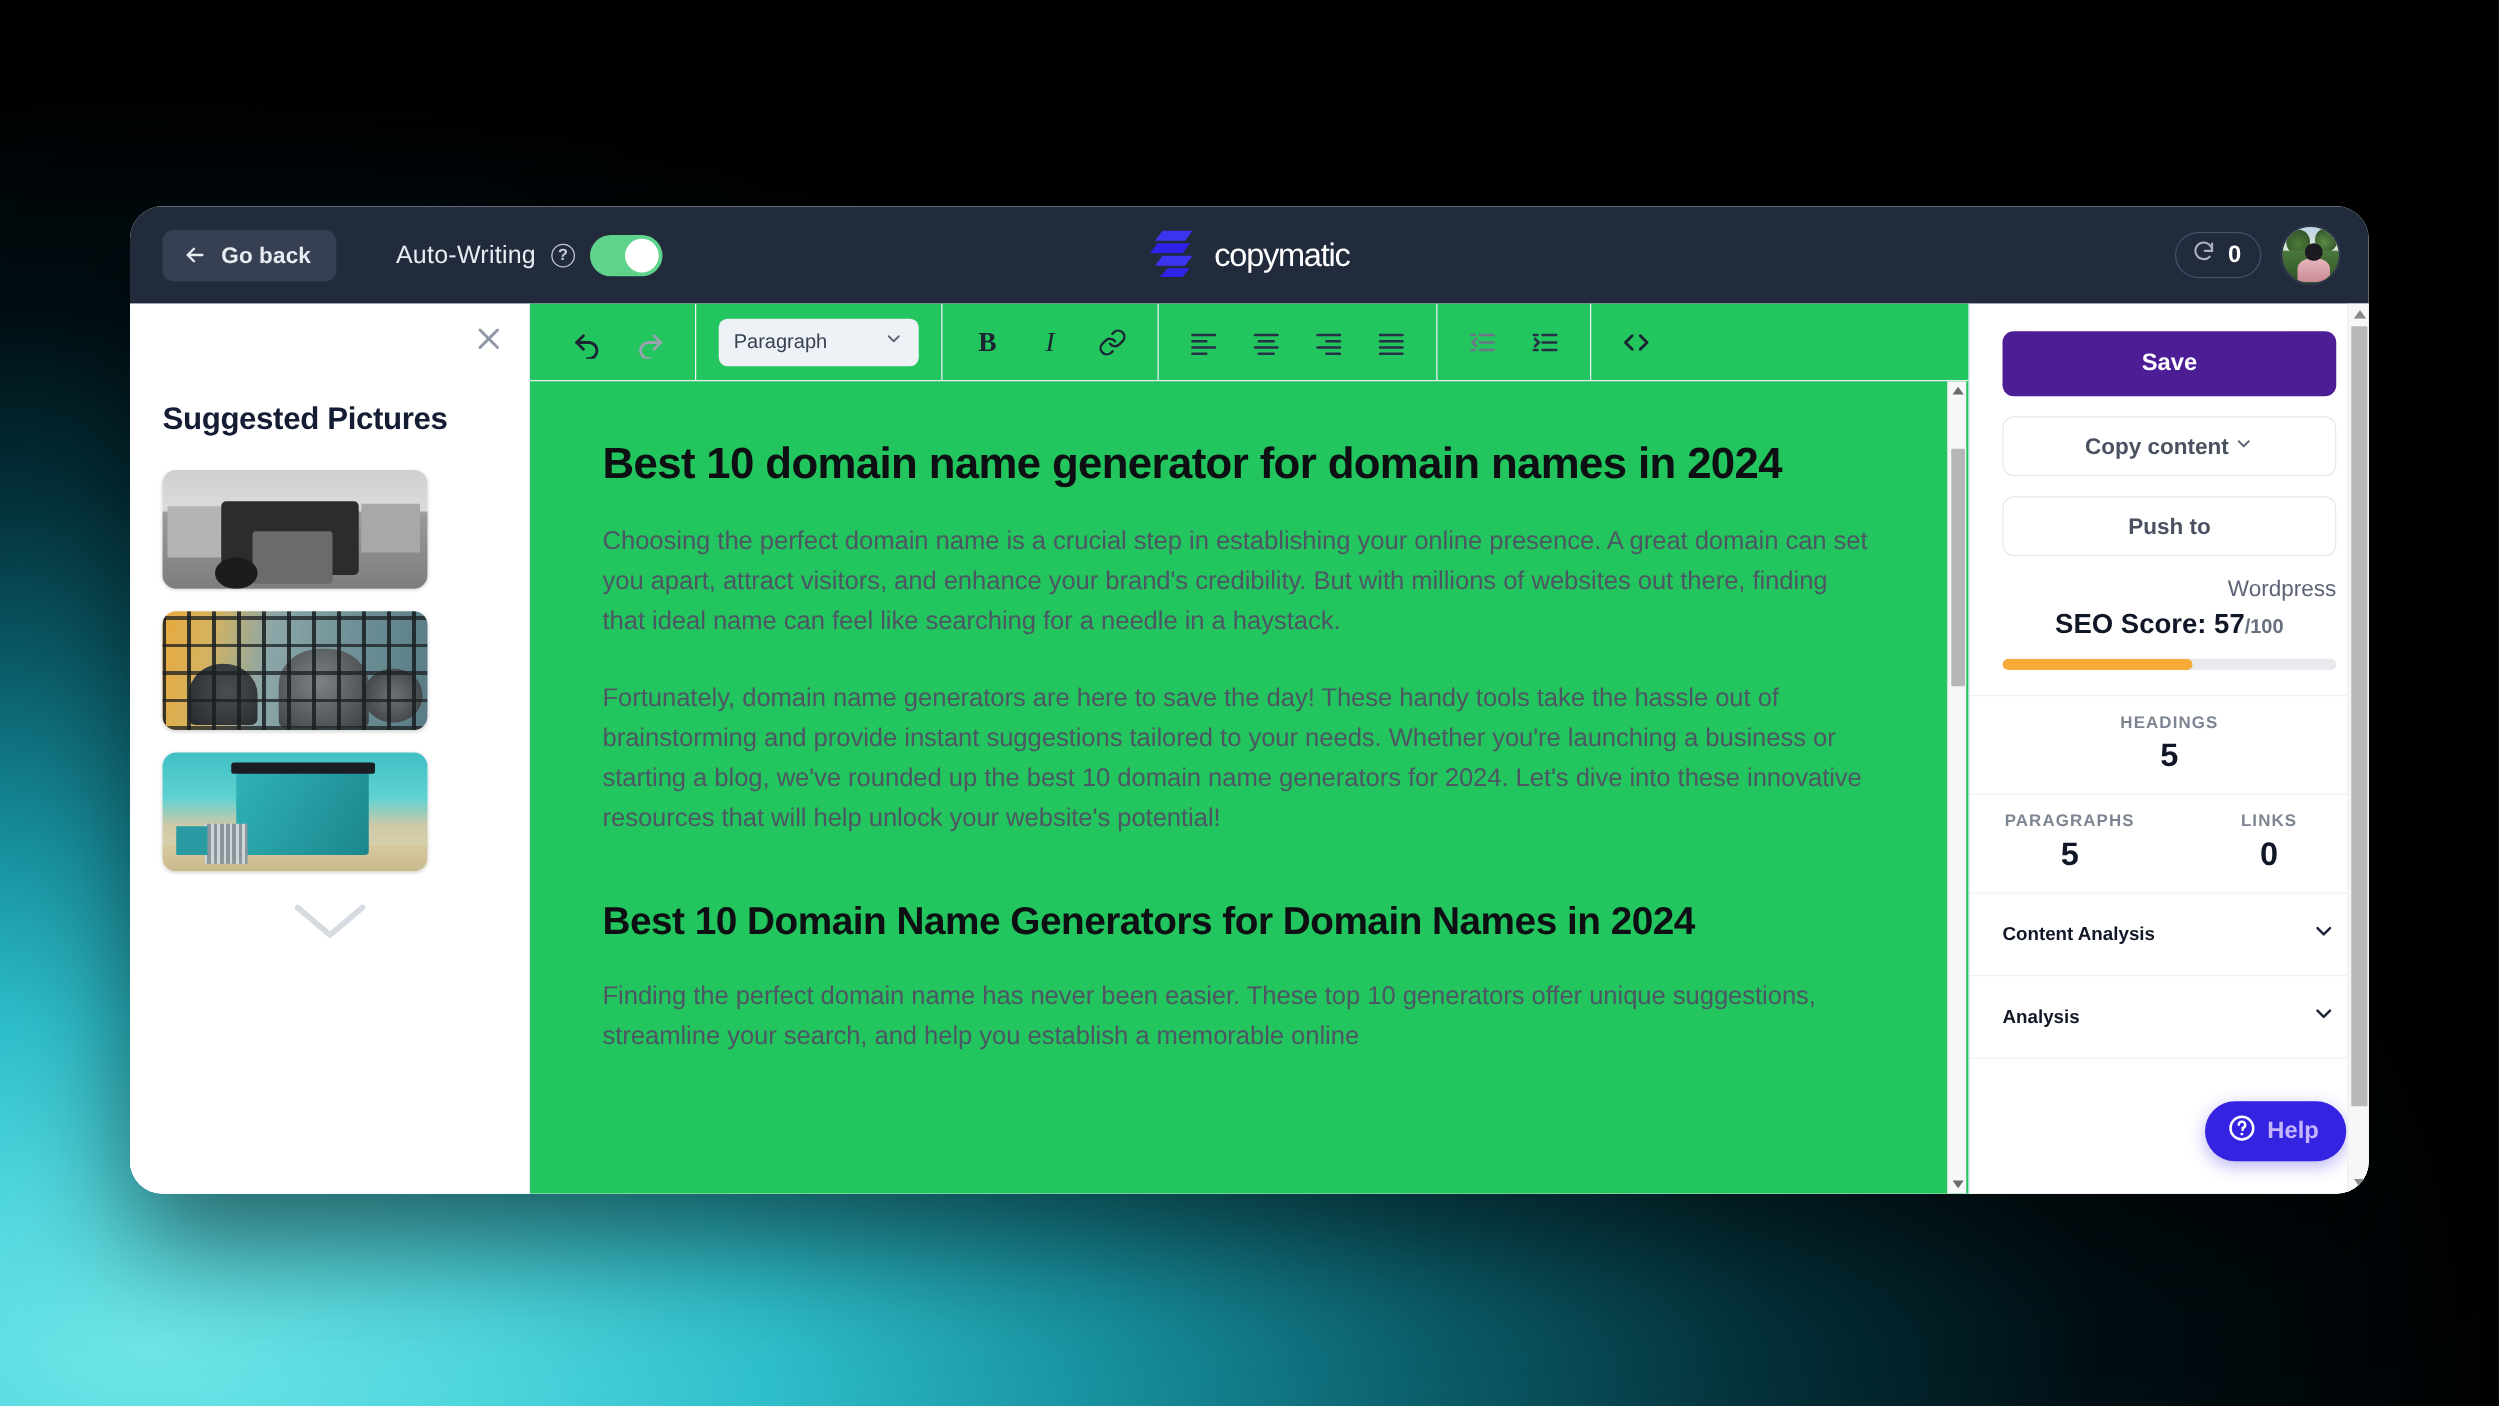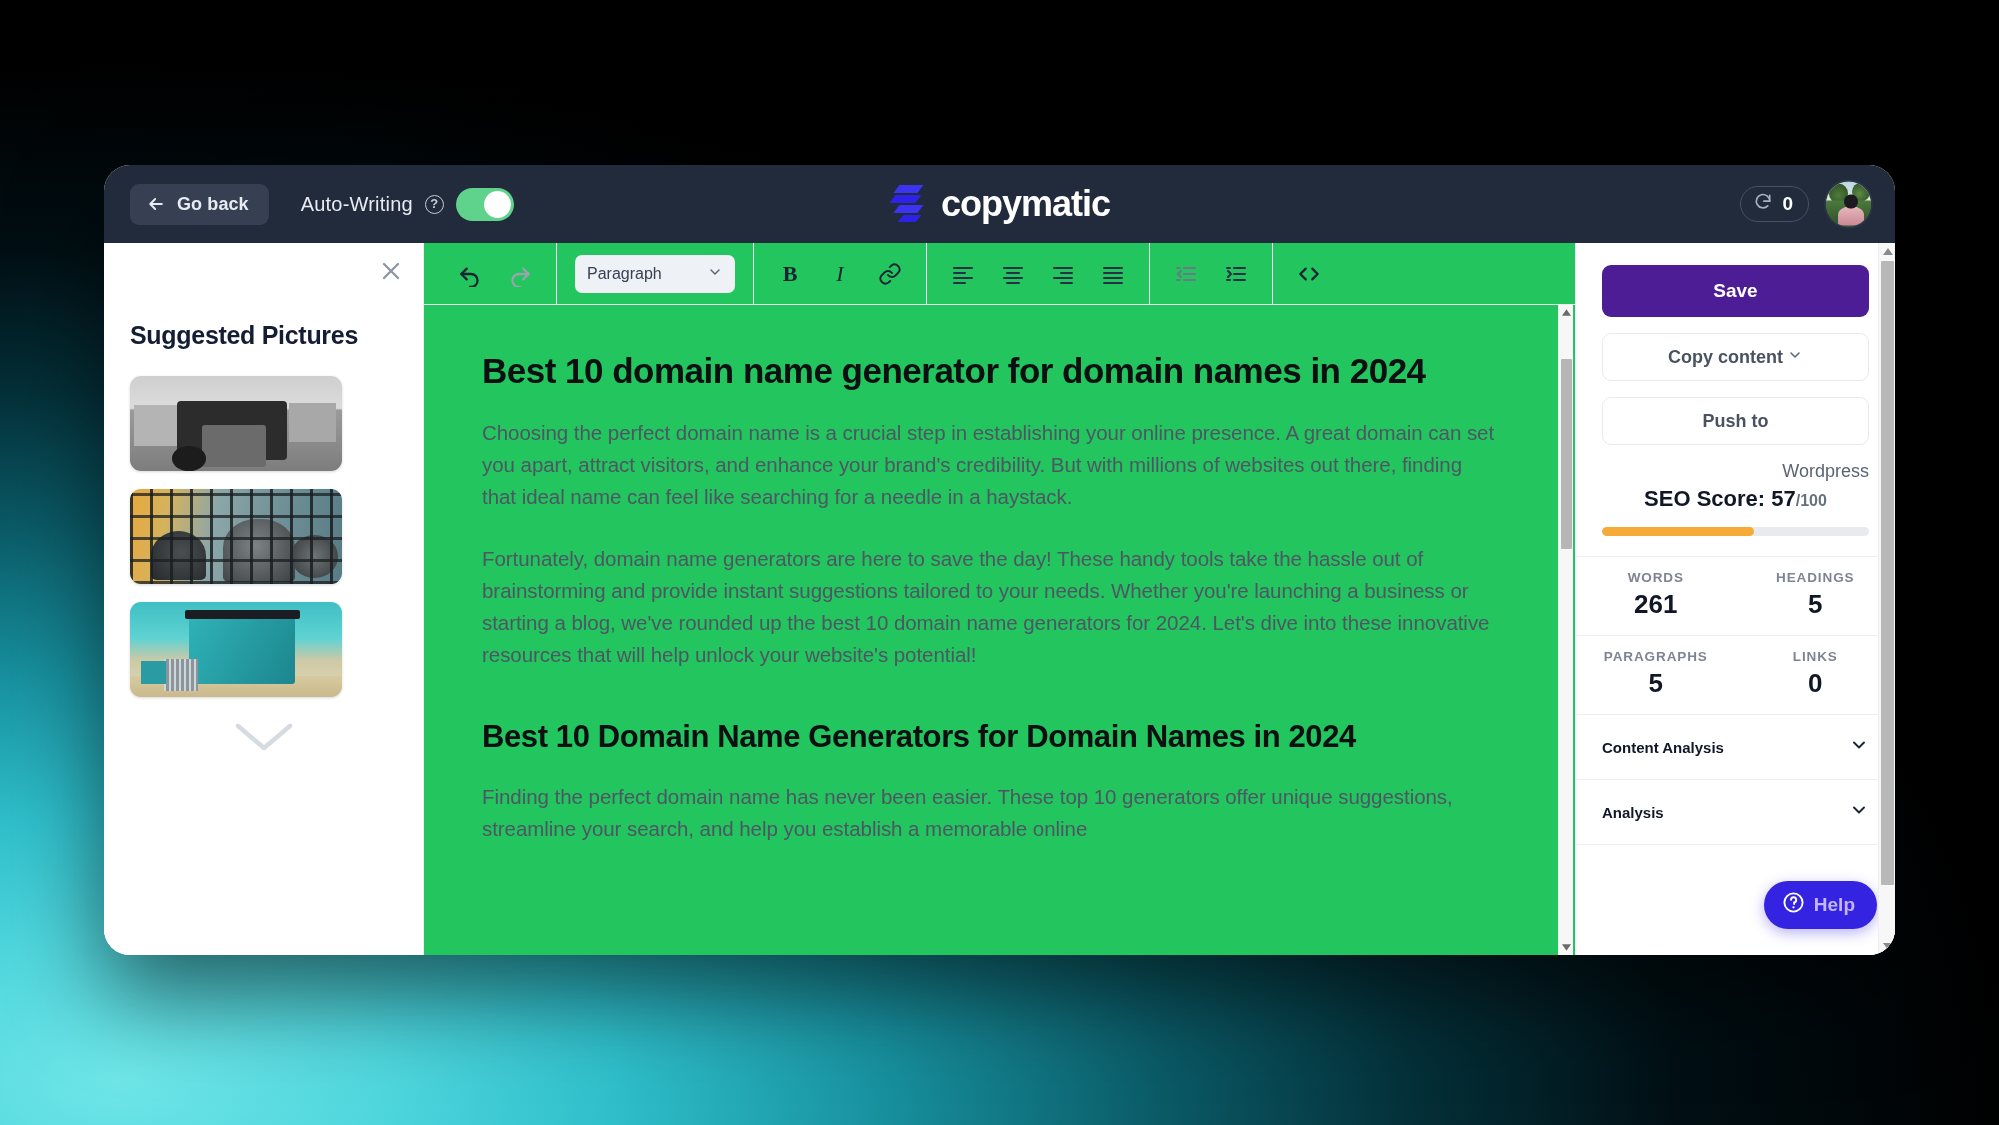--- a/index.html
+++ b/index.html
@@ -33,31 +33,31 @@
     height:78px; background:#212b3b; flex:0 0 78px;
     display:flex; align-items:center; padding:0 26px; position:relative;
   }
   .goback{
     display:flex; align-items:center; gap:11px;
     background:#364052; border-radius:9px;
     padding:10px 20px 10px 16px; cursor:pointer;
   }
   .goback .lbl{ color:#e8ecf2; font-size:18px; font-weight:700; letter-spacing:.1px;}
   .arrow-l{ width:20px;height:20px; display:block; }
-  .autowrap{ display:flex; align-items:center; gap:12px; margin-left:32px;}
+  .autowrap{ display:flex; align-items:center; gap:12px; margin-left:48px;}
   .autolbl{ color:#e9edf3; font-size:20px; font-weight:500; letter-spacing:.2px;}
   .qmark{ width:19px;height:19px; border:1.7px solid #c4ccd8; border-radius:50%;
           color:#c4ccd8; font-size:13px; line-height:16px; text-align:center; font-weight:700;}
   .toggle{ width:58px;height:33px;border-radius:17px;background:#5fd38c;position:relative;cursor:pointer;}
   .toggle i{ position:absolute; top:3px; right:3px; width:27px;height:27px;border-radius:50%;background:#fff;}
   .brand{
     position:absolute; left:50%; top:50%; transform:translate(-50%,-50%);
     display:flex; align-items:center; gap:14px;
   }
-  .brandname{ color:#fff; font-size:36px; font-weight:700; letter-spacing:-1px;}
+  .brandname{ color:#fff; font-size:26px; font-weight:400; letter-spacing:-1px;}
   .credits{
     position:absolute; right:86px; top:50%; transform:translateY(-50%);
     display:flex; align-items:center; gap:9px;
     border:1.6px solid #47516a; border-radius:20px; padding:5px 15px 5px 12px; cursor:pointer;
   }
   .credits .num{ color:#fff; font-size:19px; font-weight:700;}
   .avatar{
     position:absolute; right:22px; top:50%; transform:translateY(-50%);
     width:49px;height:49px;border-radius:50%; overflow:hidden; cursor:pointer;
     background:#5c7a4e; border:2px solid #2b3547;
@@ -417,24 +417,20 @@
         </div>
 
         <div class="bar">
           <i id="seobar" style="width: 57%; background: rgb(246, 171, 56);"></i>
         </div>
       </div>
 
       <div class="stats">
         <div class="srow">
           <div class="scell">
-            <div class="k">WORDS</div>
-            <div class="v">261</div>
-          </div>
-          <div class="scell">
             <div class="k">HEADINGS</div>
             <div class="v">5</div>
           </div>
         </div>
         <div class="srow">
           <div class="scell">
             <div class="k">PARAGRAPHS</div>
             <div class="v">5</div>
           </div>
           <div class="scell">

